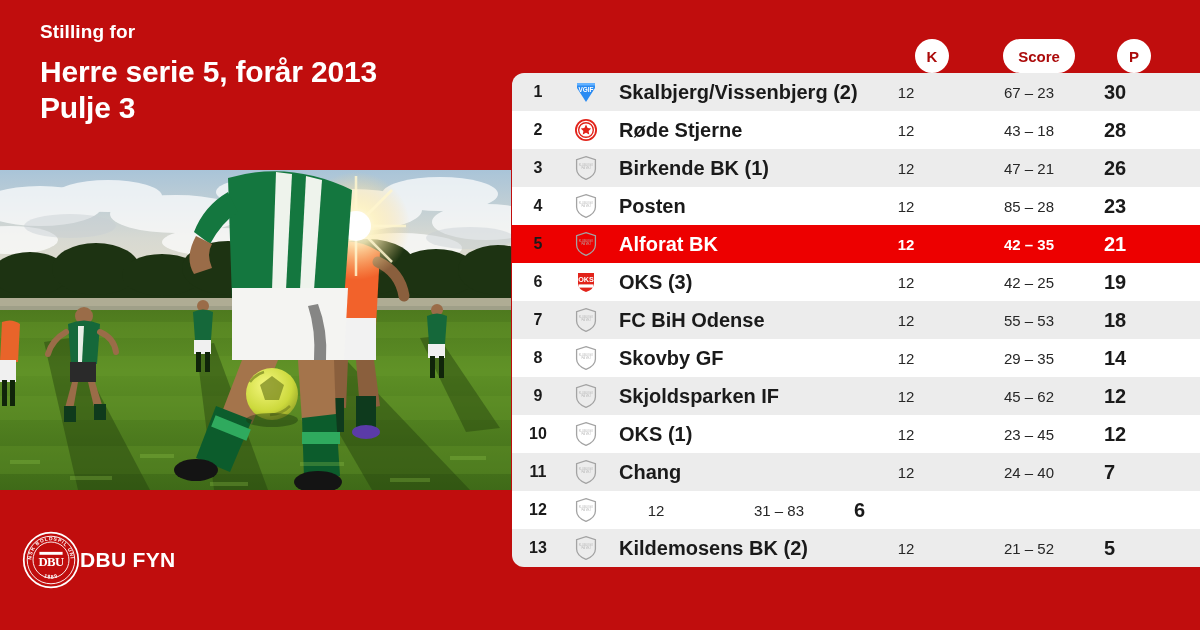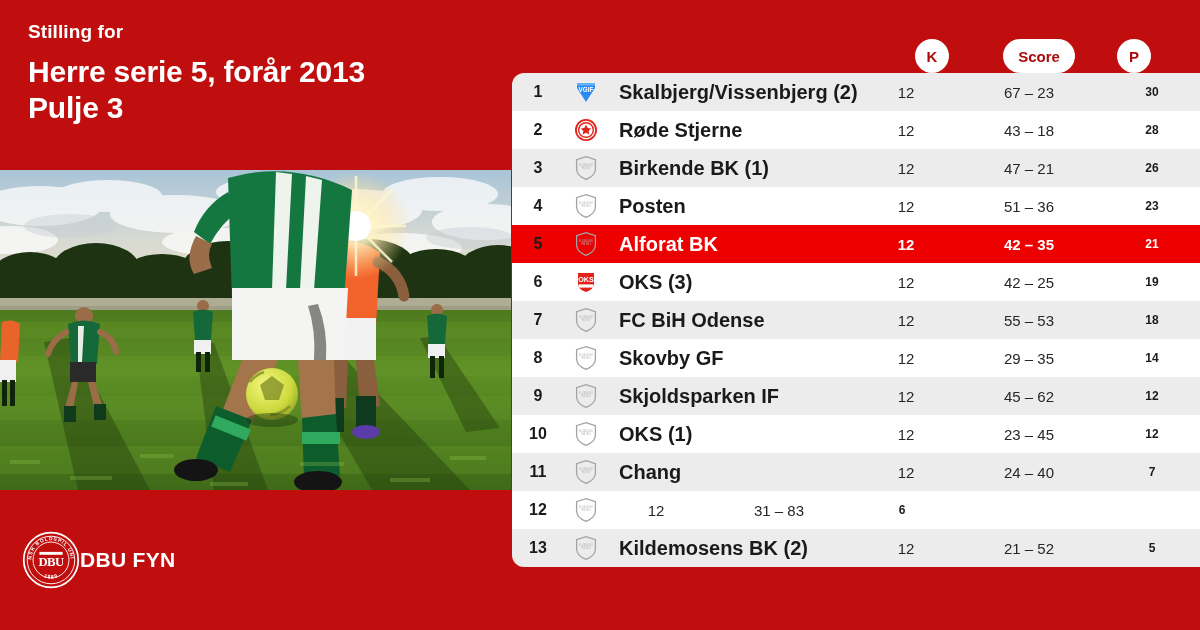--- a/index.html
+++ b/index.html
@@ -10,21 +10,21 @@
   }
   #stage {
     position: relative;
     width: 1200px; height: 630px;
     background: #C00D0D;
   }
 
   
   #headline {
     position: absolute;
-    left: 0; top: 0; width: 512px; height: 170px;
+    left: 12px; top: 0; width: 512px; height: 170px;
     padding: 22px 30px 8px 28px;
   }
   .kicker {
     color: #FFFFFF;
     font-size: 19px;
     font-weight: bold;
     letter-spacing: .1px;
     line-height: 1.1;
   }
   .headline-main {
@@ -110,22 +110,22 @@
     color: #272727;
   }
   .c-score {
     width: 150px; flex: 0 0 150px;
     text-align: center;
     font-size: 15px;
     color: #272727;
   }
   .c-p {
     width: 96px; flex: 0 0 96px;
-    text-align: center;
-    font-size: 12px;
+    text-align: left;
+    font-size: 20px;
     font-weight: bold;
     color: #1A1A1A;
   }
   .row.hl .c-k, .row.hl .c-score, .row.hl .c-p { color: #FFFFFF; font-weight: bold; }
 
   
   #col-heads {
     position: absolute;
     left: 512px; top: 39px;
     width: 688px; height: 34px;
@@ -409,21 +409,21 @@
           <div class="c-rank">4</div>
           <div class="c-badge">
             <svg width="24" height="26" viewBox="0 0 24 26">
               <path d="M12 1.6 L21.4 4.6 V14 Q21.4 20.6 12 24.4 Q2.6 20.6 2.6 14 V4.6 Z" fill="none" stroke="#A3A3A3" stroke-width="1.3"></path>
               <text x="12" y="11" text-anchor="middle" fill="#B4B4B4" font-size="2.6" font-family="Liberation Sans, sans-serif">KLUBLOGO</text>
               <text x="12" y="14.4" text-anchor="middle" fill="#B4B4B4" font-size="2.6" font-family="Liberation Sans, sans-serif">PÅ VEJ</text>
             </svg>
           </div>
           <div class="c-team">Posten</div>
           <div class="c-k">12</div>
-          <div class="c-score">51 – 36</div>
+          <div class="c-score">85 – 28</div>
           <div class="c-p">23</div>
         </div>
         <div class="row hl">
           <div class="c-rank">5</div>
           <div class="c-badge">
             <svg width="24" height="26" viewBox="0 0 24 26">
               <path d="M12 1.6 L21.4 4.6 V14 Q21.4 20.6 12 24.4 Q2.6 20.6 2.6 14 V4.6 Z" fill="none" stroke="#A3A3A3" stroke-width="1.3"></path>
               <text x="12" y="11" text-anchor="middle" fill="#B4B4B4" font-size="2.6" font-family="Liberation Sans, sans-serif">KLUBLOGO</text>
               <text x="12" y="14.4" text-anchor="middle" fill="#B4B4B4" font-size="2.6" font-family="Liberation Sans, sans-serif">PÅ VEJ</text>
             </svg>

